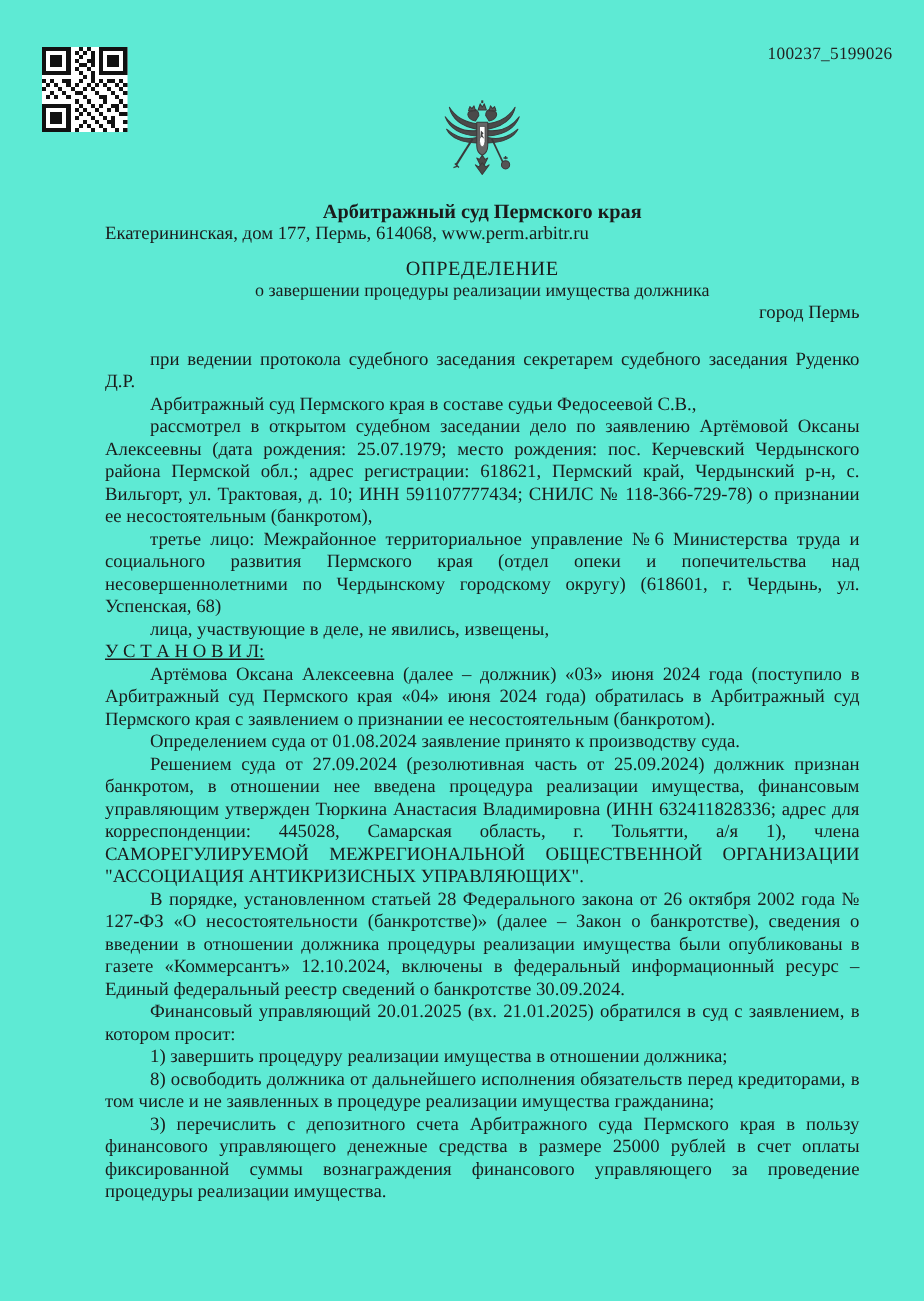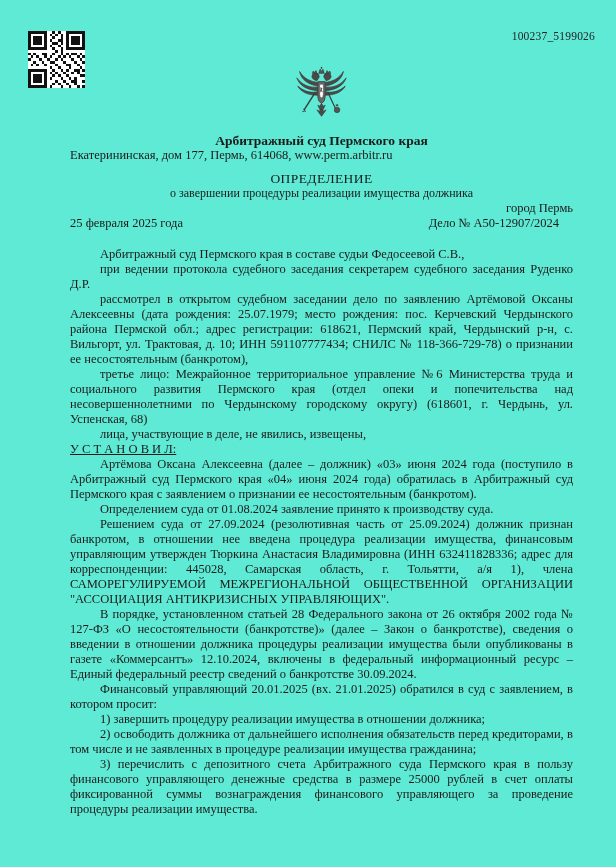--- a/index.html
+++ b/index.html
@@ -111,38 +111,34 @@
           <path d="M74 58 L90 92" stroke="#3a3a3a" stroke-width="2.5" fill="none"></path>
         </g>
       </svg>
     </div>
 
     <div class="court-name">Арбитражный суд Пермского края</div>
     <div class="court-address">Екатерининская, дом 177, Пермь, 614068, www.perm.arbitr.ru</div>
     <div class="doc-type">ОПРЕДЕЛЕНИЕ</div>
     <div class="doc-subject">о завершении процедуры реализации имущества должника</div>
     <div class="city">город Пермь</div>
-    <div class="date-line">
-      <span>25 февраля 2025 года</span>
-      <span class="case-number">Дело № А50-12907/2024</span>
-    </div>
 
     <div class="body-text">
+      <p>при ведении протокола судебного заседания секретарем судебного заседания Руденко Д.Р.</p>
       <p>Арбитражный суд Пермского края в составе судьи Федосеевой С.В.,</p>
-      <p>при ведении протокола судебного заседания секретарем судебного заседания Руденко Д.Р.</p>
       <p>рассмотрел в открытом судебном заседании дело по заявлению Артёмовой Оксаны Алексеевны (дата рождения: 25.07.1979; место рождения: пос. Керчевский Чердынского района Пермской обл.; адрес регистрации: 618621, Пермский край, Чердынский р-н, с. Вильгорт, ул. Трактовая, д. 10; ИНН 591107777434; СНИЛС № 118-366-729-78) о признании ее несостоятельным (банкротом),</p>
       <p>третье лицо: Межрайонное территориальное управление №6 Министерства труда и социального развития Пермского края (отдел опеки и попечительства над несовершеннолетними по Чердынскому городскому округу) (618601, г. Чердынь, ул. Успенская, 68)</p>
       <p>лица, участвующие в деле, не явились, извещены,</p>
 
       <p class="ruling-heading">У С Т А Н О В И Л:</p>
 
       <p>Артёмова Оксана Алексеевна (далее – должник) «03» июня 2024 года (поступило в Арбитражный суд Пермского края «04» июня 2024 года) обратилась в Арбитражный суд Пермского края с заявлением о признании ее несостоятельным (банкротом).</p>
       <p>Определением суда от 01.08.2024 заявление принято к производству суда.</p>
       <p>Решением суда от 27.09.2024 (резолютивная часть от 25.09.2024) должник признан банкротом, в отношении нее введена процедура реализации имущества, финансовым управляющим утвержден Тюркина Анастасия Владимировна (ИНН 632411828336; адрес для корреспонденции: 445028, Самарская область, г. Тольятти, а/я 1), члена САМОРЕГУЛИРУЕМОЙ МЕЖРЕГИОНАЛЬНОЙ ОБЩЕСТВЕННОЙ ОРГАНИЗАЦИИ "АССОЦИАЦИЯ АНТИКРИЗИСНЫХ УПРАВЛЯЮЩИХ".</p>
       <p>В порядке, установленном статьей 28 Федерального закона от 26 октября 2002 года № 127-ФЗ «О несостоятельности (банкротстве)» (далее – Закон о банкротстве), сведения о введении в отношении должника процедуры реализации имущества были опубликованы в газете «Коммерсантъ» 12.10.2024, включены в федеральный информационный ресурс – Единый федеральный реестр сведений о банкротстве 30.09.2024.</p>
       <p>Финансовый управляющий 20.01.2025 (вх. 21.01.2025) обратился в суд с заявлением, в котором просит:</p>
       <p>1) завершить процедуру реализации имущества в отношении должника;</p>
-      <p>2) освободить должника от дальнейшего исполнения обязательств перед кредиторами, в том числе и не заявленных в процедуре реализации имущества гражданина;</p>
+      <p>8) освободить должника от дальнейшего исполнения обязательств перед кредиторами, в том числе и не заявленных в процедуре реализации имущества гражданина;</p>
       <p>3) перечислить с депозитного счета Арбитражного суда Пермского края в пользу финансового управляющего денежные средства в размере 25000 рублей в счет оплаты фиксированной суммы вознаграждения финансового управляющего за проведение процедуры реализации имущества.</p>
     </div>
 
   </div>
 </div>
 
 </body></html>

